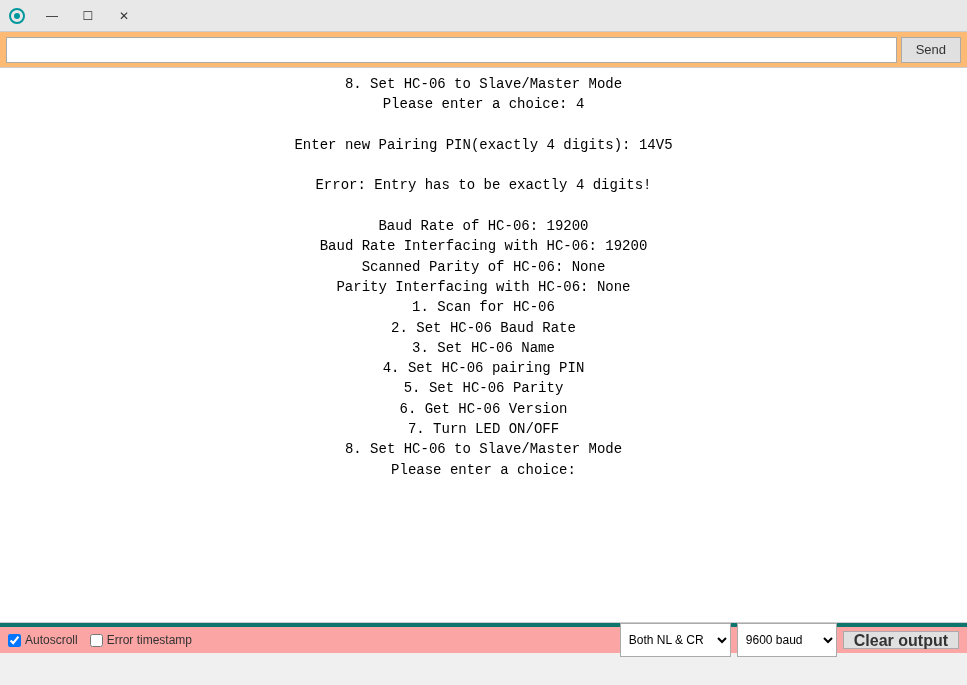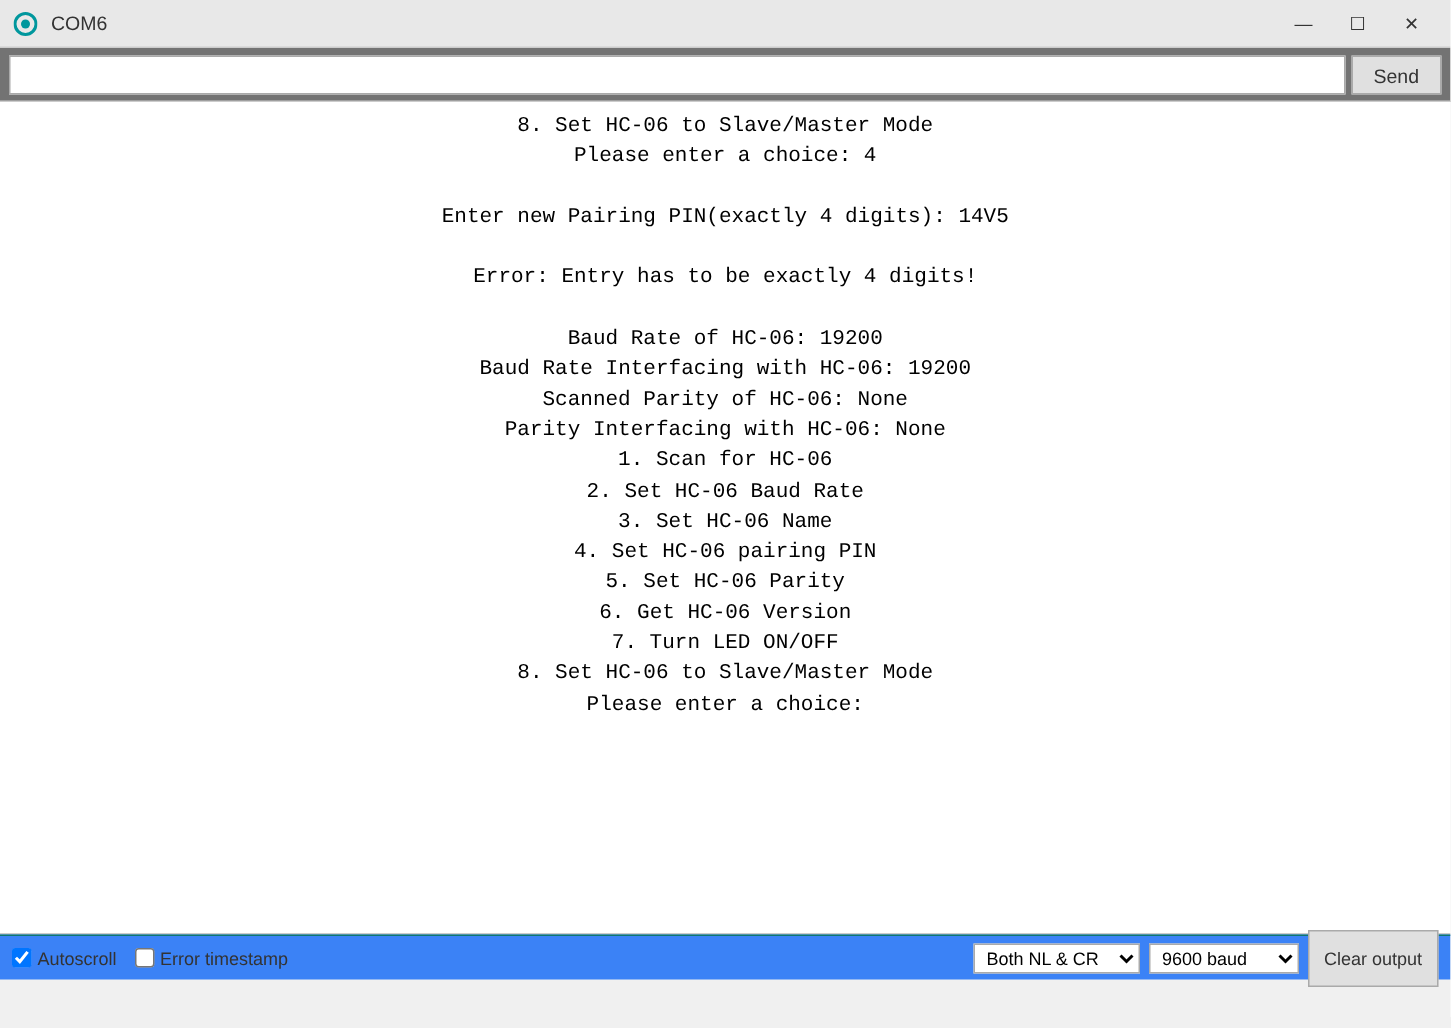--- a/index.html
+++ b/index.html
@@ -47,25 +47,25 @@
       cursor: pointer;
       font-size: 12px;
       color: #333;
       display: flex;
       align-items: center;
       justify-content: center;
     }
 
     
     .send-bar {
-      background: #737373;
+      background: #fdba74;
       border-bottom: 1px solid #ccc;
       height: 36px;
       display: flex;
-      align-items: flex-end;
+      align-items: center;
       padding: 4px 6px;
       gap: 4px;
     }
     .send-input {
       flex: 1;
       height: 26px;
       border: 1px solid #aaa;
       background: white;
       padding: 0 6px;
       font-size: 13px;
@@ -104,22 +104,22 @@
     .serial-output::-webkit-scrollbar-track {
       background: #f0f0f0;
     }
     .serial-output::-webkit-scrollbar-thumb {
       background: #bbb;
       border: 1px solid #999;
     }
 
     
     .bottom-bar {
-      background: #3b82f6;
-      border-top: 1px solid #0f766e;
+      background: #fca5a5;
+      border-top: 4px solid #0f766e;
       height: 30px;
       display: flex;
       align-items: center;
       padding: 0 8px;
       gap: 12px;
     }
     .checkbox-group {
       display: flex;
       align-items: center;
       gap: 4px;
@@ -132,48 +132,48 @@
       color: #333;
       cursor: pointer;
     }
     .bottom-right {
       margin-left: auto;
       display: flex;
       align-items: center;
       gap: 6px;
     }
     .bottom-select {
-      height: 20px;
+      height: 34px;
       font-size: 12px;
       border: 1px solid #aaa;
       background: white;
       padding: 0 4px;
       cursor: pointer;
     }
     .clear-output-btn {
-      height: 38px;
+      height: 18px;
       padding: 0 10px;
       background: #e0e0e0;
       border: 1px solid #aaa;
       cursor: pointer;
-      font-size: 12px;
-      color: #333;
+      font-size: 16px;
+      color: #333;
+      font-weight: bold;
     }
   </style>
 </head>
 <body>
 
 <div class="title-bar">
   <div class="title-bar-icon">
     <svg width="16" height="16" viewBox="0 0 16 16">
       <circle cx="8" cy="8" r="7" fill="none" stroke="#00979d" stroke-width="2"></circle>
       <circle cx="8" cy="8" r="3" fill="#00979d"></circle>
     </svg>
   </div>
-  <span class="title-bar-text">COM6</span>
   <div class="title-bar-buttons">
     <button class="title-btn">—</button>
     <button class="title-btn">☐</button>
     <button class="title-btn close">✕</button>
   </div>
 </div>
 
 <div class="send-bar">
   <input class="send-input" type="text" placeholder="" style="">
   <button class="send-button">Send</button>

